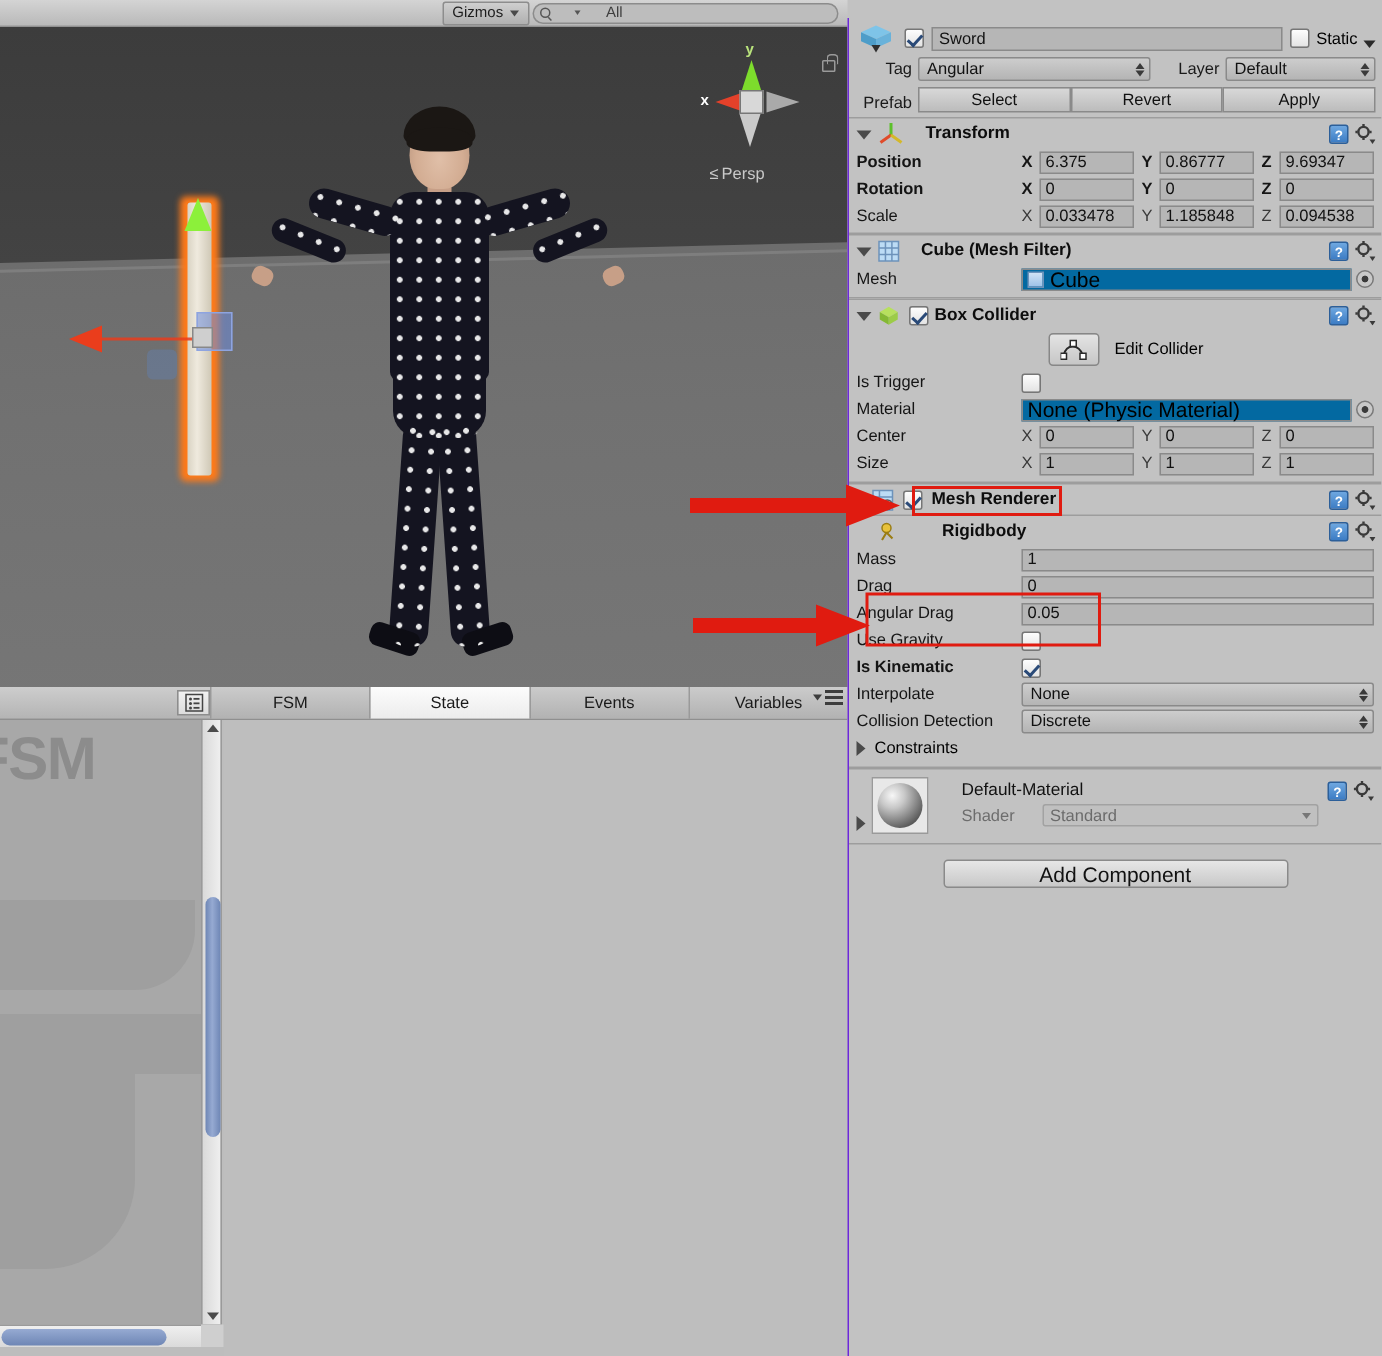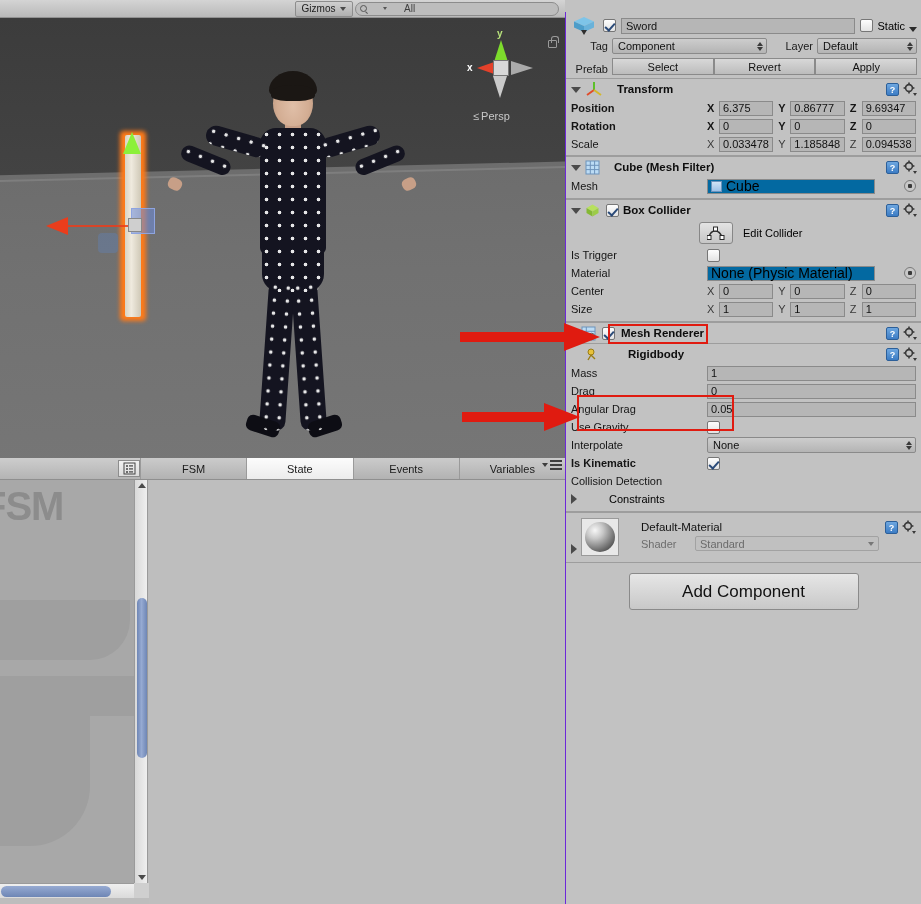--- a/index.html
+++ b/index.html
@@ -249,21 +249,21 @@
   .comp-title{ font-weight:bold; font-size:11.5px; color:#0d0d0d; }
   .comp-icons{ margin-left:auto; display:flex; align-items:center; gap:4px; }
   .help-ico{
     width:13px;height:13px;background:linear-gradient(#6ea7e0,#3c7cc4);
     border:1px solid #2c5f99; border-radius:2px; position:relative;
     color:#fff; font-size:9px; font-weight:bold; text-align:center; line-height:12px;
   }
   .gear-ico{ width:14px;height:14px; position:relative; }
 
   
-  .prow{ display:flex; align-items:center; height:18px; padding:0 5px 0 5px;gap:26px; }
+  .prow{ display:flex; align-items:center; height:18px; padding:0 5px 0 5px; }
   .pname{ width:110px; font-size:11px; color:#151515; flex:none;}
   .pname.b{ font-weight:bold; }
   .field{
     height:15px; background:#b6b6b6; border:1px solid #8a8a8a;
     display:flex; align-items:center; padding:0 3px; font-size:11px; color:#111;
     min-width:0;
   }
   .axis-l{ width:12px; font-size:11px; font-weight:bold; color:#151515; flex:none; text-align:left;}
   .axis-l.n{ font-weight:normal; color:#3a3a3a;}
   .v3{ display:flex; align-items:center; flex:1; gap:0; }
@@ -305,23 +305,23 @@
   .shader-row{ display:flex; align-items:center; height:17px; gap:6px; }
   .shader-lbl{ color:#6d6d6d; font-size:11px; width:48px; flex:none;}
   .shader-pop{
     height:15px; flex:1; background:#c0c0c0; border:1px solid #a2a2a2; border-radius:2px;
     display:flex; align-items:center; justify-content:space-between; padding:0 4px;
     color:#6b6b6b; font-size:11px;
   }
 
   .addcomp-wrap{ display:flex; justify-content:center; padding:10px 0 0 0; }
   .addcomp{
-    width:230px; height:37px; border:1px solid #8a8a8a; border-radius:3px;
+    width:230px; height:19px; border:1px solid #8a8a8a; border-radius:3px;
     background:linear-gradient(#e6e6e6,#c8c8c8);
-    display:flex; align-items:center; justify-content:center; font-size:17px; color:#111;
+    display:flex; align-items:center; justify-content:center; font-size:14px; color:#111;
   }
 
   
   .ann{ position:absolute; pointer-events:none; }
   .ann-box{ border:2px solid #e01b10; }
   .arrow-svg{ position:absolute; pointer-events:none; }
 </style>
 </head>
 <body>
 
@@ -487,21 +487,21 @@
           </span>
         <span class="static-wrap">
           <span class="cbx"></span>
           <span class="static-label">Static</span>
           <span class="caret-dn"></span>
         </span>
       </div>
       <div class="go-line2">
         <span class="lbl-r" style="width:38px">Tag</span>
         <span class="popup" style="width:155px">
-          <span>Component</span>
+          <span>Angular</span>
           <span class="updown">
               <i class="u"></i>
               <i class="d"></i>
             </span>
         </span>
         <span class="lbl-r" style="width:42px">Layer</span>
         <span class="popup" style="flex:1">
           <span>Default</span>
           <span class="updown">
               <i class="u"></i>
@@ -801,35 +801,42 @@
         <span class="pname">Angular Drag</span>
         <span class="field" style="flex:1">
             <span>0.05</span>
           </span>
       </div>
       <div class="prow">
         <span class="pname">Use Gravity</span>
         <span class="cbx"></span>
       </div>
       <div class="prow">
+        <span class="pname b">Is Kinematic</span>
+        <span class="cbx checked"></span>
+      </div>
+      <div class="prow">
         <span class="pname">Interpolate</span>
         <span class="sel-popup">
           <span>None</span>
           <span class="updown">
               <i class="u"></i>
               <i class="d"></i>
             </span>
         </span>
       </div>
       <div class="prow">
-        <span class="pname b">Is Kinematic</span>
-        <span class="cbx checked"></span>
-      </div>
-      <div class="prow">
         <span class="pname">Collision Detection</span>
+        <span class="sel-popup">
+          <span>Discrete</span>
+          <span class="updown">
+              <i class="u"></i>
+              <i class="d"></i>
+            </span>
+        </span>
       </div>
       <div class="prow" style="margin-bottom:3px">
         <span class="foldout closed" style="margin-right:6px"></span>
         <span>Constraints</span>
       </div>
     </div>
 
     <div class="mat-block">
       <span class="foldout closed" style="margin-top:26px;margin-right:-2px"></span>
       <span class="mat-prev">

